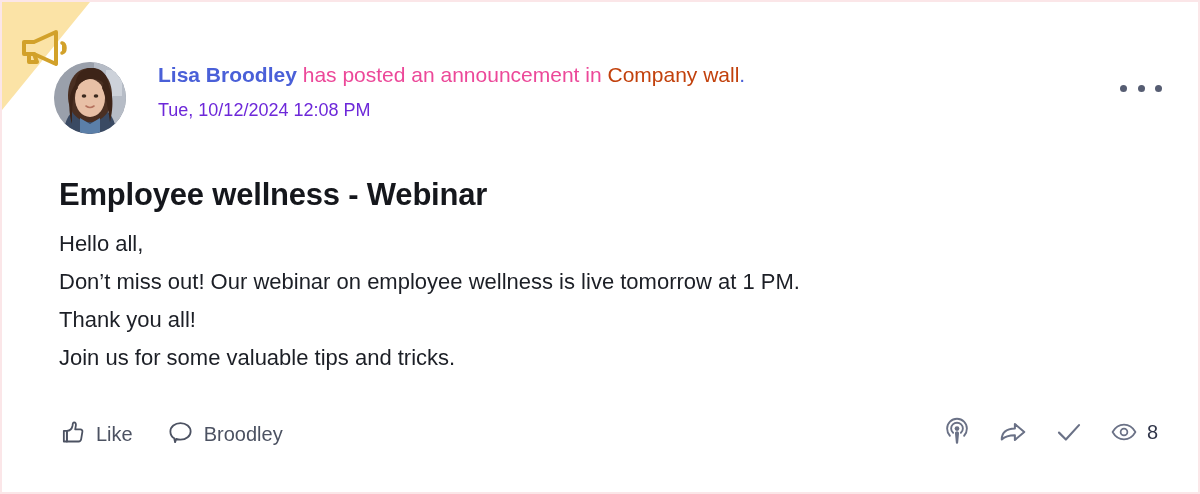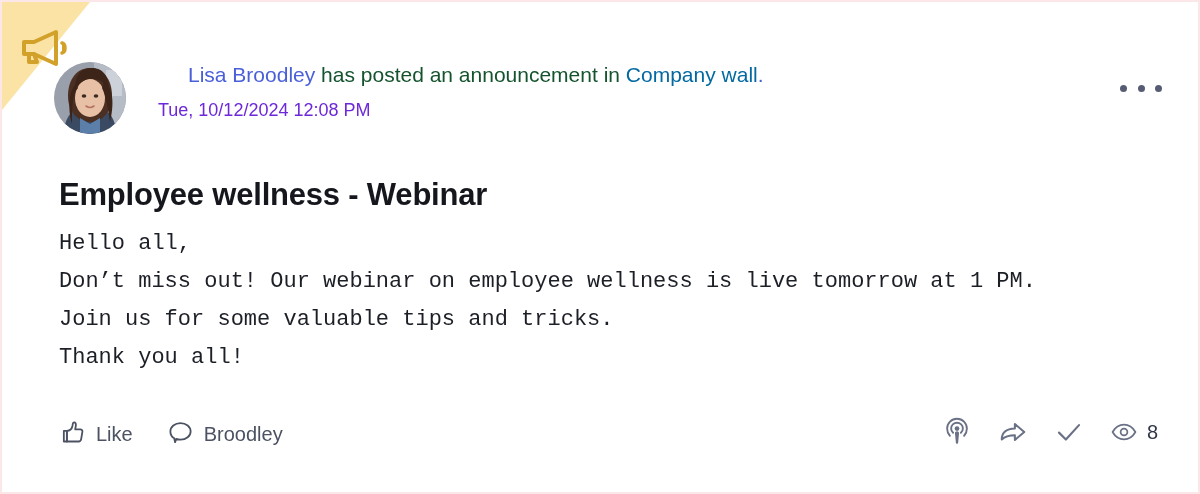--- a/index.html
+++ b/index.html
@@ -65,23 +65,23 @@
   .avatar svg { display: block; width: 100%; height: 100%; }
 
   .header-text { position: absolute; left: 104px; top: 0; }
 
   .byline {
     font-size: 21px;
     line-height: 30px;
     color: #22252b;
     white-space: nowrap;
   }
-  .author-name { color: #4a60d8; font-weight: normal; margin-left: 30px; }
-  .byline-middle { color: #14532d; }
-  .channel-link { color: #0369a1; }
+  .author-name { color: #4a60d8; font-weight: bold; }
+  .byline-middle { color: #ec4899; }
+  .channel-link { color: #c2410c; }
   .byline-period { color: #4a60d8; }
 
   .timestamp {
     margin-top: 8px;
     font-size: 18px;
     line-height: 24px;
     color: #6d28d9;
   }
 
   .more-menu {
@@ -113,21 +113,21 @@
   }
 
   .post-title {
     font-size: 31px;
     font-weight: bold;
     color: #15171c;
     line-height: 42px;
     letter-spacing: -0.2px;
   }
 
-  .post-lines { margin-top: 9px; font-family: Liberation Mono, monospace; }
+  .post-lines { margin-top: 9px; }
   .post-line {
     font-size: 22px;
     line-height: 38px;
     color: #1c1f26;
   }
 
   
   .action-bar {
     position: absolute;
     left: 57px;
@@ -229,22 +229,22 @@
       <span></span>
       <span></span>
     </div>
   </div>
 
   <div class="post-body">
     <div class="post-title">Employee wellness - Webinar</div>
     <div class="post-lines">
       <div class="post-line">Hello all,</div>
       <div class="post-line">Don’t miss out! Our webinar on employee wellness is live tomorrow at 1 PM.</div>
+      <div class="post-line">Thank you all!</div>
       <div class="post-line">Join us for some valuable tips and tricks.</div>
-      <div class="post-line">Thank you all!</div>
     </div>
   </div>
 
   <div class="action-bar">
 
     <div class="actions-left">
 
       <div class="action-btn">
         <span>
           <svg width="27" height="27" viewBox="0 0 24 24" fill="none" xmlns="http://www.w3.org/2000/svg">

